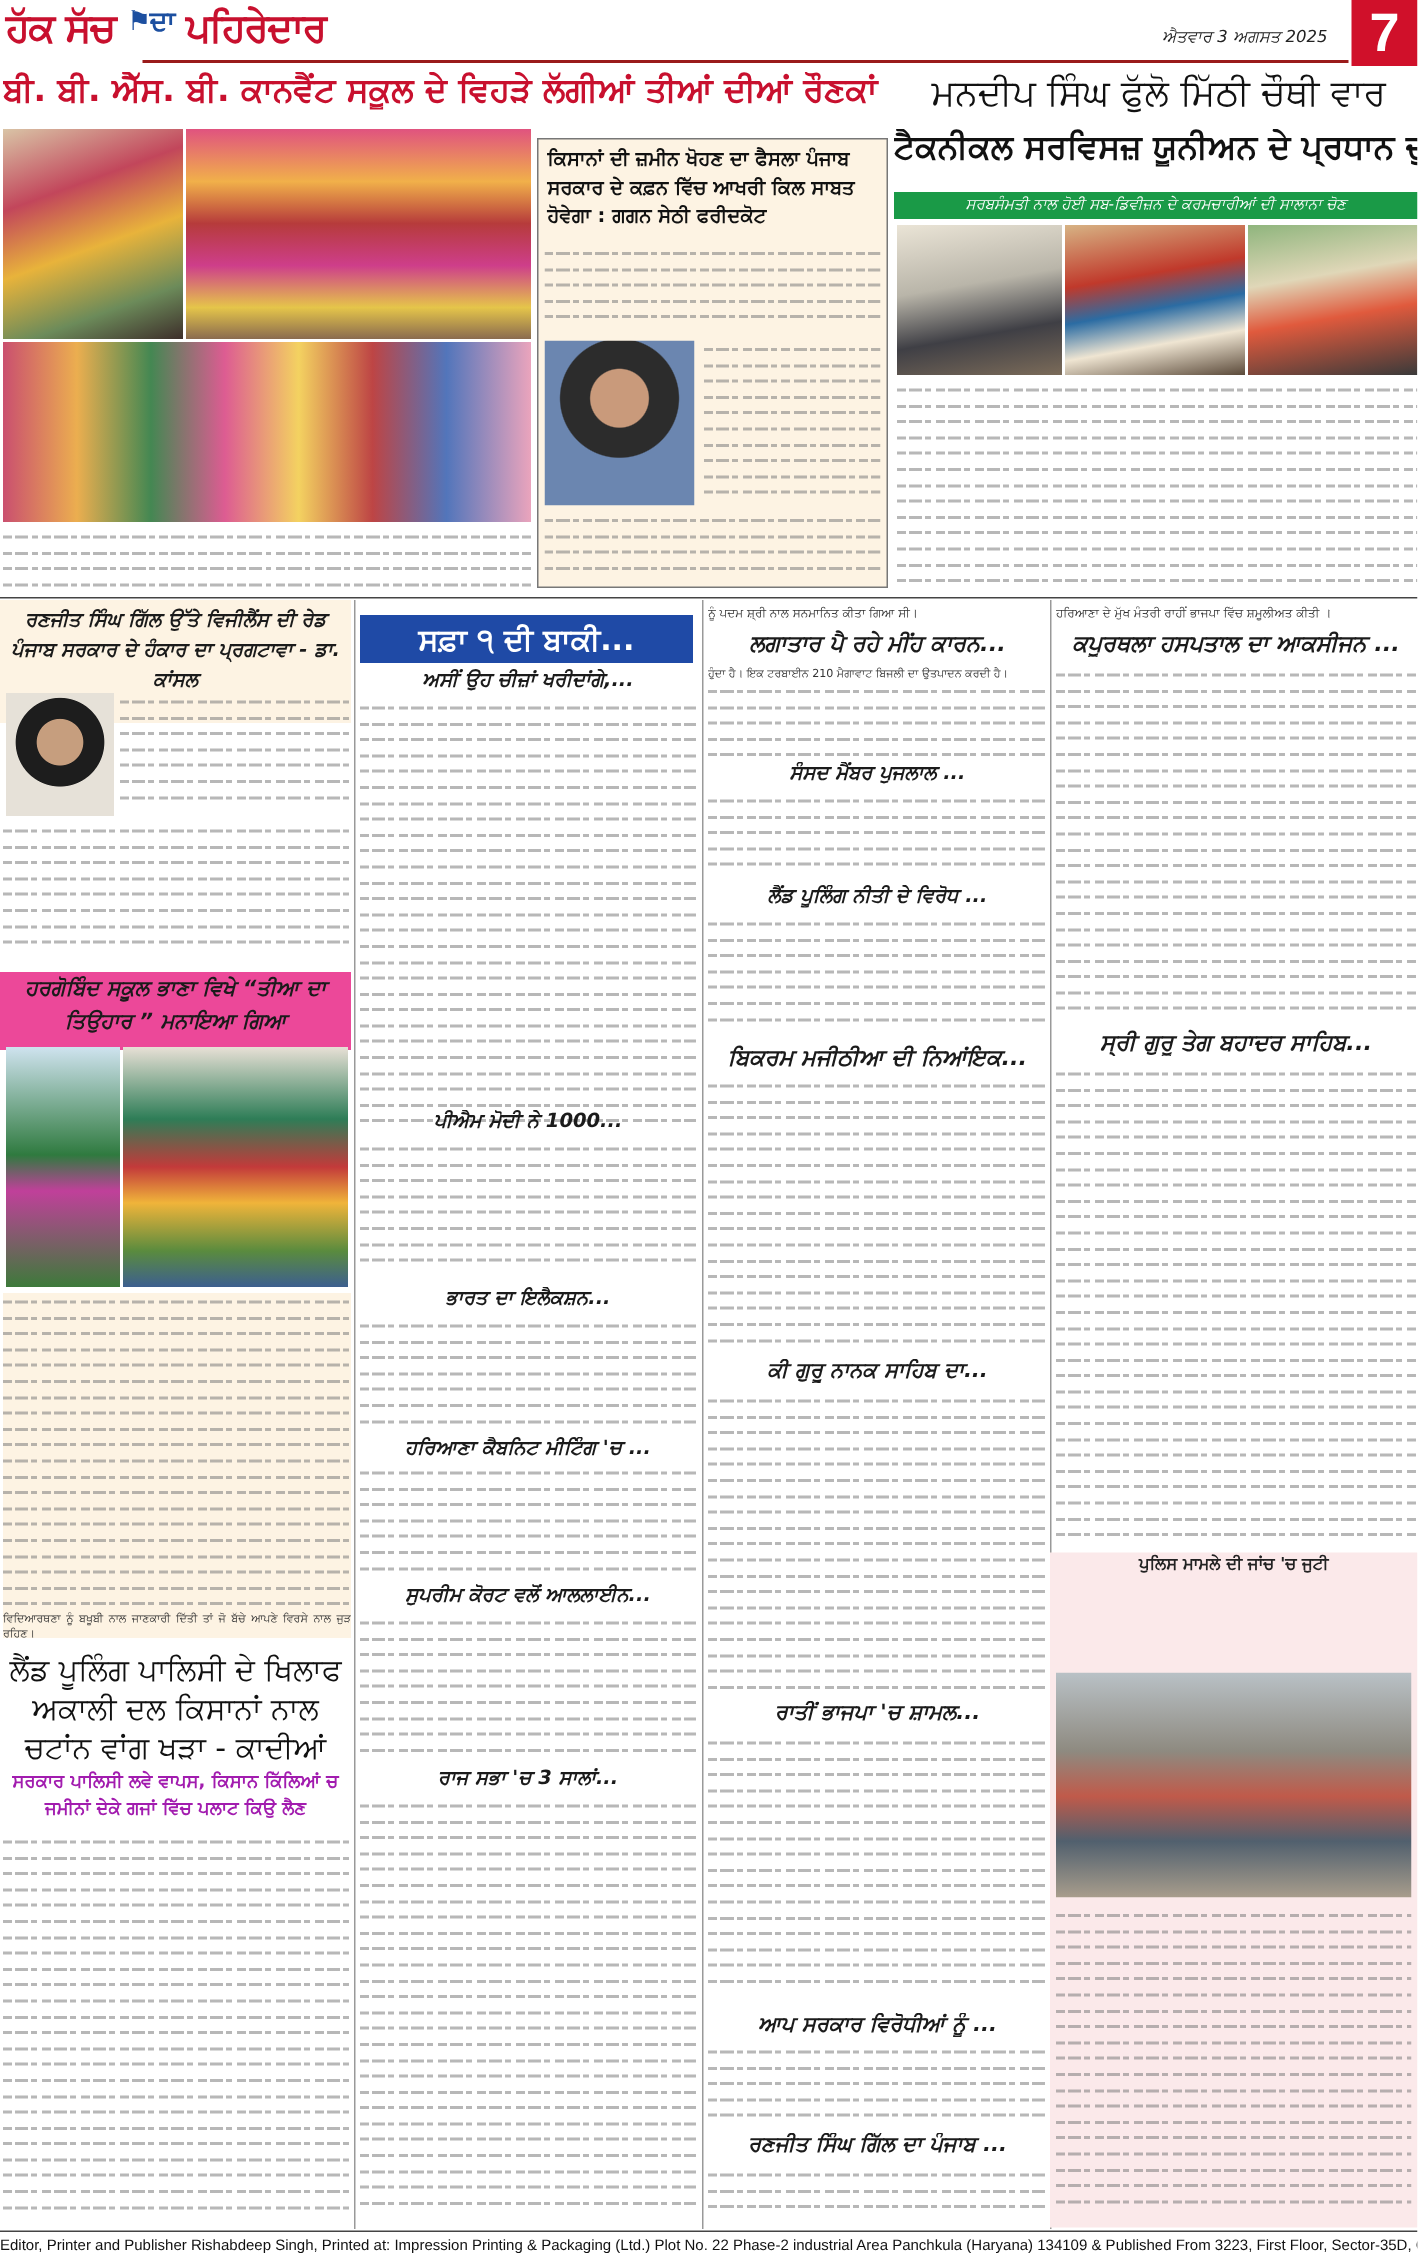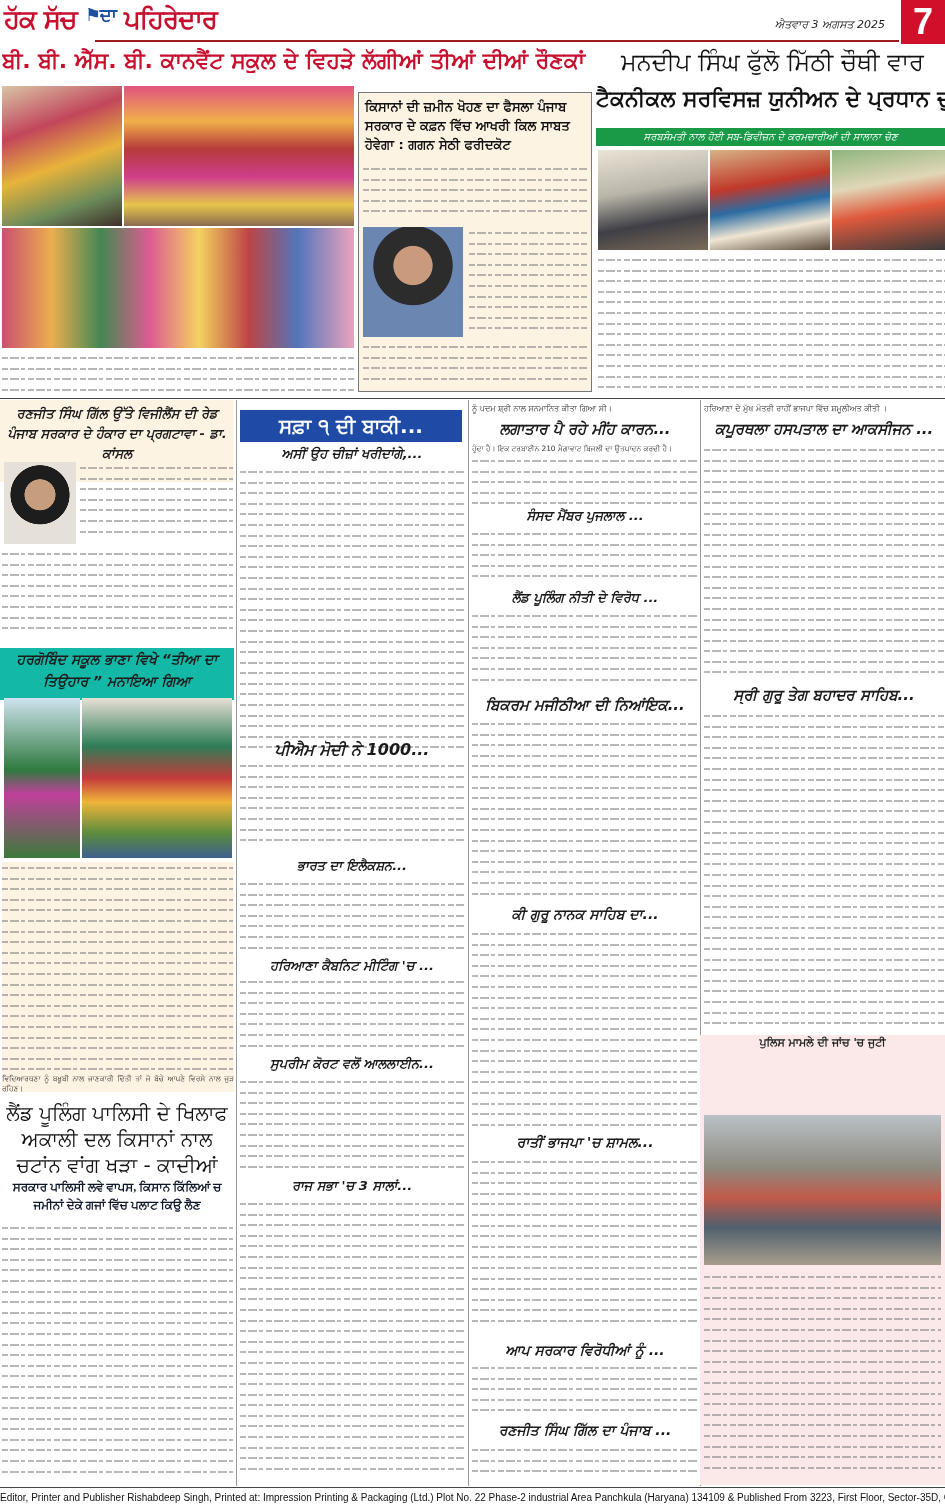--- a/index.html
+++ b/index.html
@@ -28,21 +28,21 @@
   .col-text .line { display: block; height: 10.6px; background: repeating-linear-gradient(90deg, #7d7d7d 0 6px, transparent 6px 8px, #7d7d7d 8px 17px, transparent 17px 19px, #7d7d7d 19px 23px, transparent 23px 26px); background-size: 100% 2px; background-repeat: no-repeat; background-position: 0 5px; opacity: .55; }
 
   .section-head { position: absolute; text-align: center; font-style: italic; font-weight: bold; color: #1b1b1b; white-space: nowrap; overflow: hidden; }
   .blue-banner { position: absolute; left: 240px; top: 410px; width: 222px; height: 32px; background: #1f4aa6; color: #fff; font-weight: bold; font-size: 20px; text-align: center; line-height: 32px; }
 
   .vrule { position: absolute; border-left: 1px solid #999; }
   .hrule { position: absolute; border-top: 1.5px solid #444; }
 
   .footer { position: absolute; left: 0; top: 1487px; width: 945px; height: 20px; border-top: 1px solid #444; font-family: "Liberation Sans", sans-serif; font-size: 10px; color: #111; text-align: center; line-height: 19px; white-space: nowrap; overflow: hidden; }
 
-  .pink-sub { color: #0f172a; font-size: 12px; font-weight: bold; text-align: center; line-height: 18px; font-family: Liberation Serif, serif; }
+  .pink-sub { color: #a21caf; font-size: 12px; font-weight: bold; text-align: center; line-height: 18px; }
   .big-head { font-size: 20px; color: #111; text-align: center; line-height: 26px; }
   .sangat-box { position: absolute; left: 700px; top: 1035px; width: 245px; height: 450px; background: #fbe9ea; }
 </style>
 </head>
 <body>
 
 <div class="masthead">
   <div class="logo">
     <span>ਹੱਕ ਸੱਚ</span>
     <span class="da">⚑</span><span class="da">ਦਾ</span>
@@ -151,21 +151,21 @@
 <div class="col-text" style="left:2px;top:548px;width:232px;height:100px;">
   <span class="line"></span>
     <span class="line"></span>
     <span class="line"></span>
     <span class="line"></span>
     <span class="line"></span>
     <span class="line"></span>
     <span class="line"></span>
     <span class="line"></span>
 </div>
-<div style="position:absolute;left:0;top:648px;width:234px;height:52px;background:#14b8a6;">
+<div style="position:absolute;left:0;top:648px;width:234px;height:52px;background:#ec4899;">
   <div class="section-head" style="position:static;font-size:14px;line-height:22px;white-space:normal;">ਹਰਗੋਬਿੰਦ ਸਕੂਲ ਭਾਣਾ ਵਿਖੇ “ਤੀਆ ਦਾ ਤਿਉਹਾਰ ” ਮਨਾਇਆ ਗਿਆ</div>
 </div>
 <div class="photo" style="left:4px;top:698px;width:76px;height:160px;">
   <div class="ph" style="background:linear-gradient(180deg,#cfe3ef 0%,#2f7a3f 45%,#c0409a 60%,#3d7a3a 100%);"></div>
 </div>
 <div class="photo" style="left:82px;top:698px;width:150px;height:160px;">
   <div class="ph" style="background:linear-gradient(180deg,#e8e0d6 0%,#2e7d57 30%,#c33a3a 50%,#f0b43a 65%,#5a8b3e 85%,#3d5f8f 100%);"></div>
 </div>
 <div class="col-text" style="left:2px;top:862px;width:232px;height:230px;background:#fdf3e3;">
   <span class="line"></span>
@@ -247,21 +247,21 @@
     <span class="line"></span>
     <span class="line"></span>
     <span class="line"></span>
     <span class="line"></span>
     <span class="line"></span>
     <span class="line"></span>
     <span class="line"></span>
     <span class="line"></span>
     <span class="line"></span>
 </div>
-<div class="section-head" style="left:240px;top:740px;width:224px;font-size:16px;">ਪੀਐਮ ਮੋਦੀ ਨੇ 1000...</div>
+<div class="section-head" style="left:240px;top:740px;width:224px;font-size:13px;">ਪੀਐਮ ਮੋਦੀ ਨੇ 1000...</div>
 <div class="col-text" style="left:240px;top:760px;width:224px;height:100px;">
   <span class="line"></span>
     <span class="line"></span>
     <span class="line"></span>
     <span class="line"></span>
     <span class="line"></span>
     <span class="line"></span>
     <span class="line"></span>
     <span class="line"></span>
 </div>

